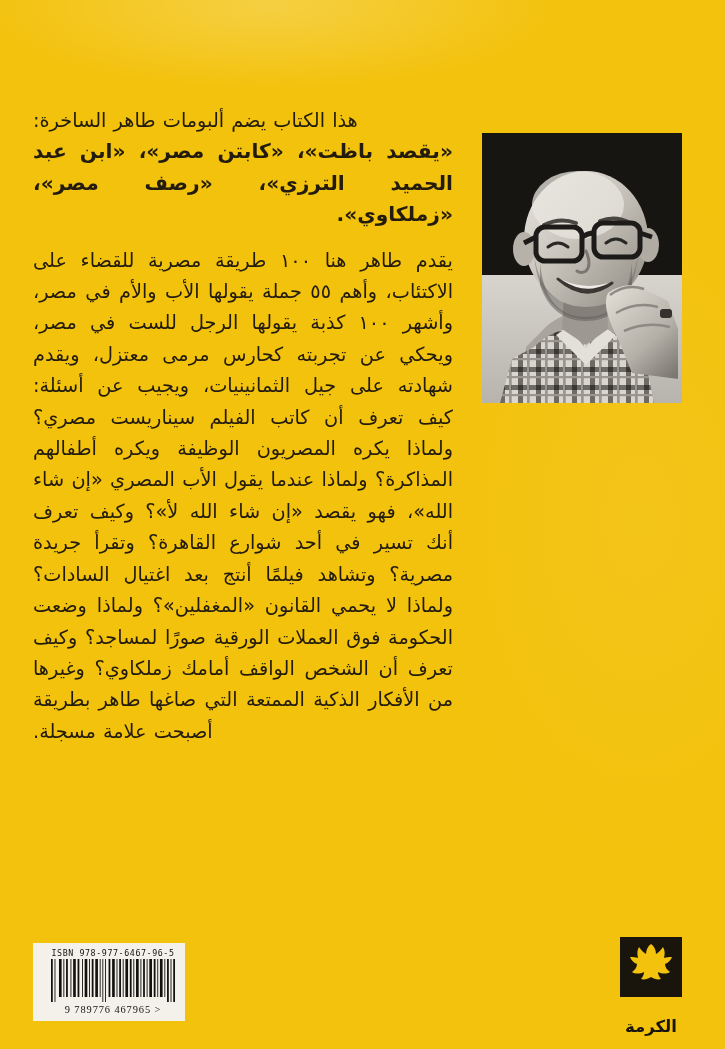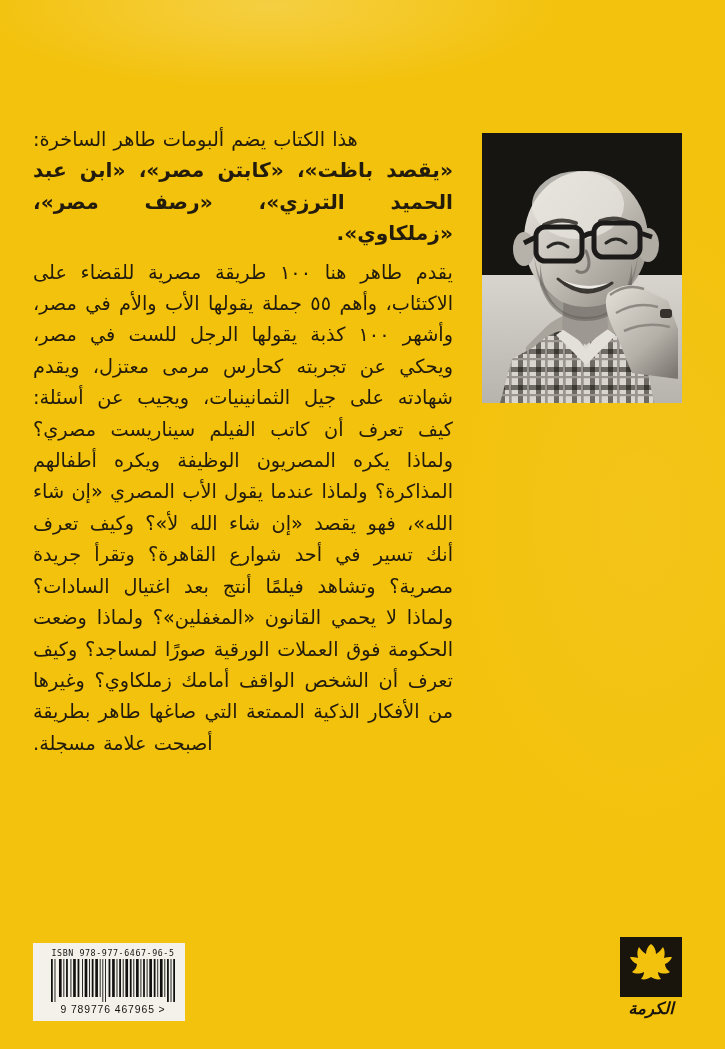--- a/index.html
+++ b/index.html
@@ -39,21 +39,21 @@
     display: block;
     width: 200px;
     height: 270px;
   }
 
   
   .blurb {
     position: absolute;
     right: 272px;
     left: 33px;
-    top: 124px;
+    top: 105px;
     width: 420px;
     direction: rtl;
     text-align: justify;
     text-align-last: left;
     color: #231c0d;
   }
   .blurb p {
     margin: 0;
     font-size: 19.3px;
     line-height: 31.4px;
@@ -70,21 +70,21 @@
     line-height: 31.4px;
     text-align: justify;
     text-align-last: justify;
   }
   .blurb p.body-wide {
     width: 420px;
   }
 
   
   .blurb .para2 {
-    margin-top: 7px;
+    margin-top: 14px;
   }
 
   
   .barcode {
     position: absolute;
     left: 33px;
     top: 943px;
     width: 152px;
     height: 78px;
     background: #f3f1ea;
@@ -101,21 +101,21 @@
     margin: 1px 0 1px 0;
     white-space: nowrap;
   }
   .barcode-bars {
     height: 43px;
     margin: 0 6px;
     direction: ltr;
   }
   .barcode-bars svg { display:block; width:100%; height:100%; }
   .barcode-digits {
-    font-family: Liberation Sans, sans-serif;
+    font-family: Liberation Serif, serif;
     font-size: 10.4px;
     letter-spacing: 0.9px;
     color: #141210;
     text-align: center;
     direction: ltr;
     margin-top: 2px;
     white-space: nowrap;
   }
 
   
@@ -137,27 +137,26 @@
   .logo-mark svg {
     position: absolute;
     left: 50%;
     top: 50%;
     transform: translate(-50%, -50%);
     width: 46px;
     height: 48px;
     display: block;
   }
   .logo-name {
-    margin-top: 2px;
+    margin-top: 20px;
     font-size: 16.5px;
     font-weight: 700;
     color: #19150c;
     letter-spacing: 0px;
     line-height: 20px;
-    font-style: italic;
   }
 </style>
 </head>
 <body>
 
 <div class="cover">
 
   <div class="photo-frame">
     <svg viewBox="0 0 200 270" preserveAspectRatio="none" aria-hidden="true">
       <defs>

